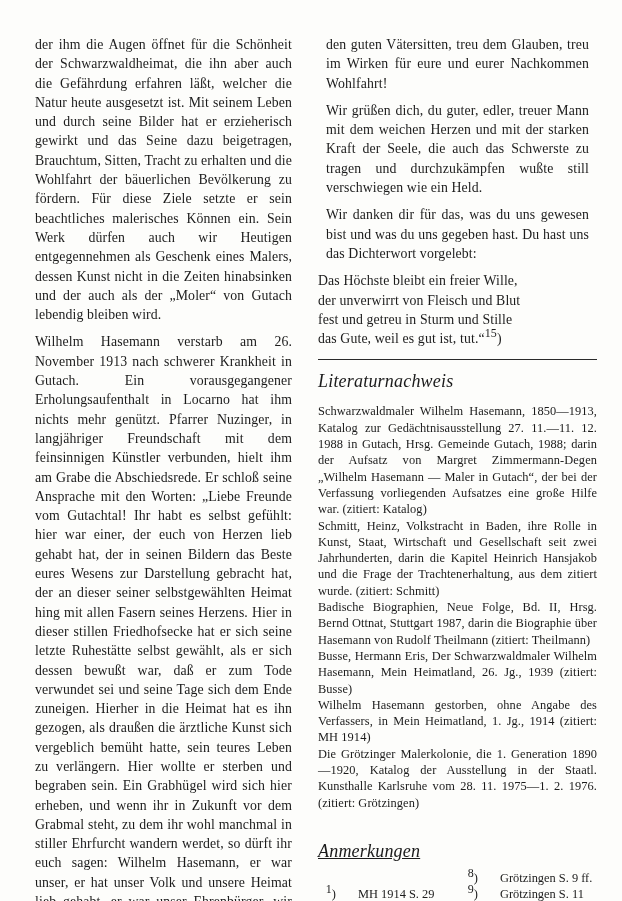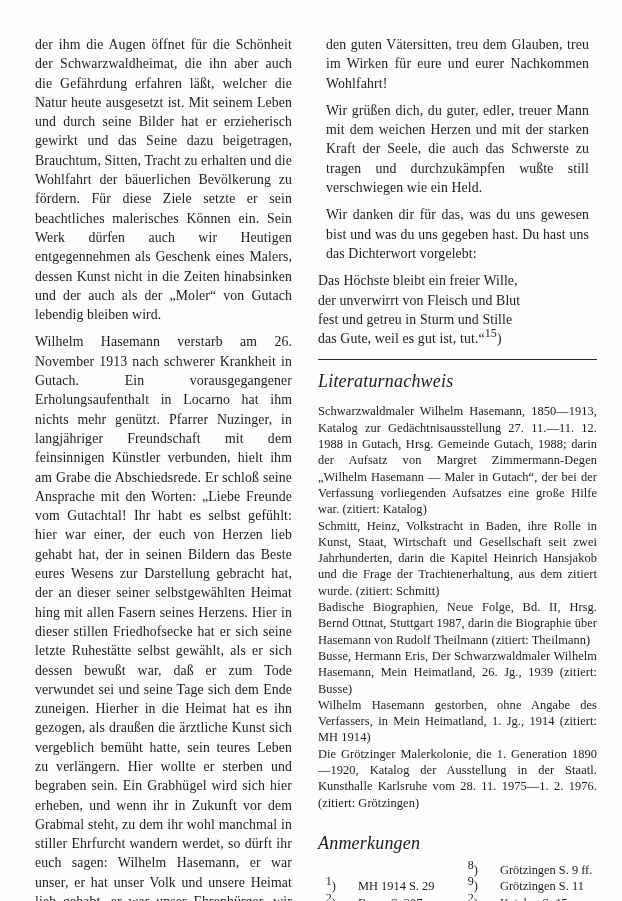--- a/index.html
+++ b/index.html
@@ -46,21 +46,21 @@
     letter-spacing: 0.2px;
   }
   .lit-entries { }
   .lit-entry {
     font-size: 12.4px;
     line-height: 16.3px;
     text-align: justify;
     margin: 0;
     letter-spacing: 0.08px;
   }
-  .notes-heading { margin-top: 22px; margin-bottom: 8px; }
+  .notes-heading { margin-top: 30px; margin-bottom: 8px; text-decoration: underline; }
   .notes-columns {
     display: flex;
     font-size: 12.4px;
     line-height: 16.6px;
   }
   .notes-col-a { width: 142px; flex: 0 0 142px; padding-top: 16.6px; }
   .notes-col-b { flex: 1; }
   .fn { white-space: nowrap; }
   .fn-num {
     display: inline-block;

